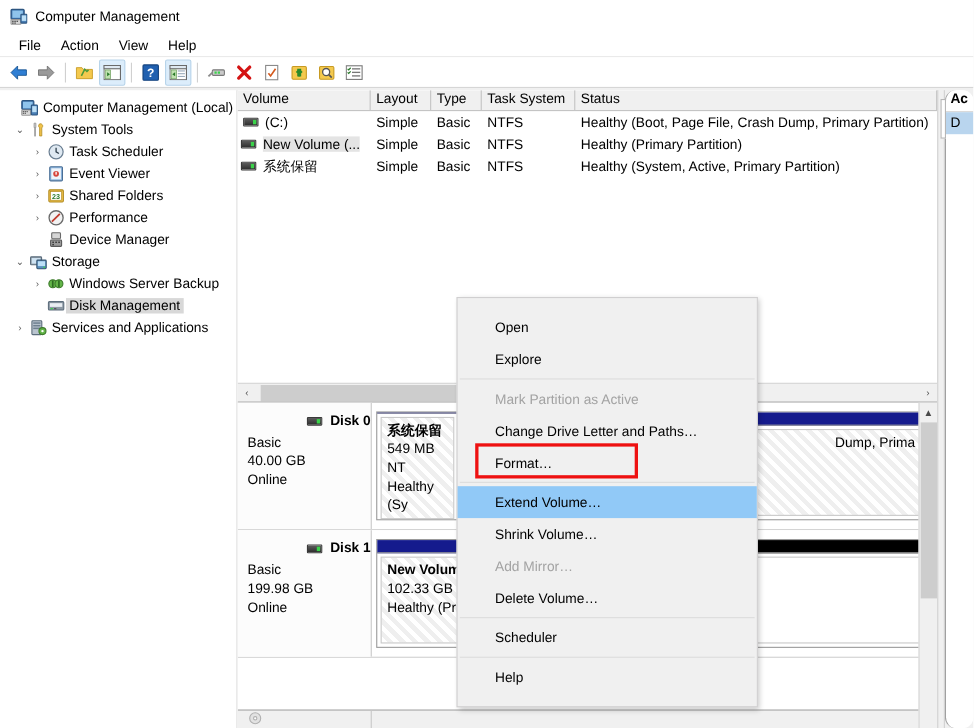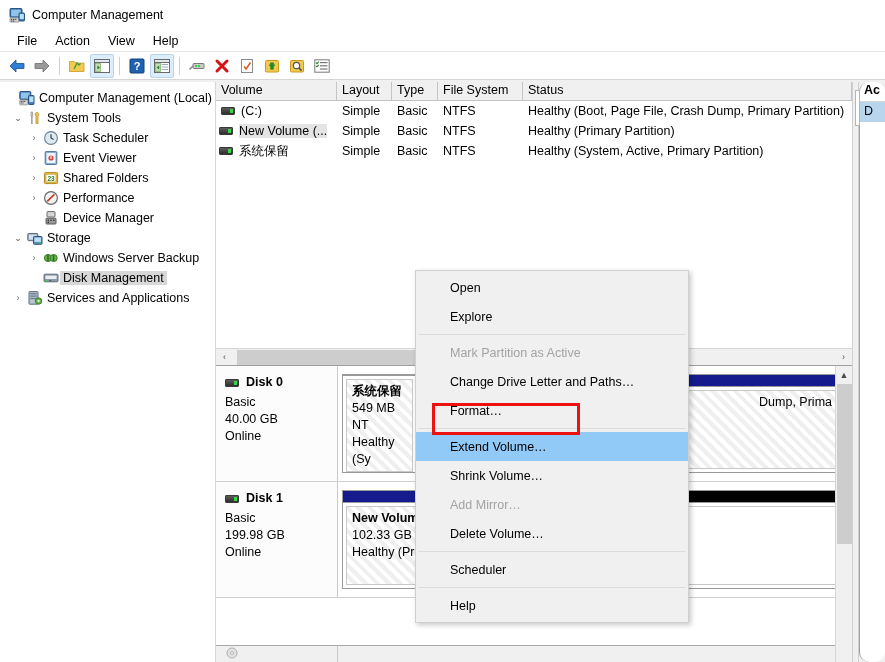--- a/index.html
+++ b/index.html
@@ -121,21 +121,21 @@
   }
   .disk-row {
     display: flex; border-bottom: 1px solid #d0d0d0; height: 116px;
     background: #fff;
   }
   .disk-info {
     width: 122px; flex: 0 0 122px; padding: 8px 0 0 9px;
     border-right: 1px solid #c9c9c9; font-size: 12.5px; line-height: 17px;
     background: #fcfcfc;
   }
-  .disk-info .dtitle { display: flex; align-items: center; gap: 7px; font-weight: bold; margin-bottom: 3px;}
+  .disk-info .dtitle { display: flex; align-items: center; gap: 7px; font-weight: bold; margin-bottom: 3px; justify-content: flex-end;}
   .disk-parts { flex: 1 1 auto; display: flex; padding: 8px 10px 8px 4px; gap: 8px; }
   .part {
     border: 1px solid #9a9a9a; background: #ffffff; position: relative;
     display: flex; flex-direction: column;
   }
   .part .bar { height: 12px; background: #151b8d; border-bottom: 1px solid #9a9a9a; }
   .part .bar.black { background: #000000; }
   .part .pbody {
     flex: 1 1 auto; margin: 3px; border: 1px solid #c8c8c8;
     padding: 3px 5px; font-size: 12.5px; line-height: 17px;
@@ -175,21 +175,21 @@
   .pane-splitter::after{
     content:''; position:absolute; left:2px; top:8px; width:3px; height:34px;
     background:#ffffff; border:1px solid #b6b6b6;
   }
 
   
   .ctxmenu {
     position: absolute; left: 415px; top: 270px; width: 274px;
     background: #f0f0f0; border: 1px solid #d0cfd0;
     box-shadow: 2px 2px 5px rgba(0,0,0,0.22);
-    padding: 2px 0; z-index: 50; font-size: 12.5px;
+    padding: 12px 0; z-index: 50; font-size: 12.5px;
   }
   .ctx-item {
     height: 29px; display: flex; align-items: center;
     padding-left: 34px; color: #000; white-space: nowrap;
   }
   .ctx-item.disabled { color: #a3a3a3; }
   .ctx-item.hl { background: #91c9f7; }
   .ctx-sep { height: 1px; background: #dcdcdc; margin: 3px 2px 3px 2px; }
 
   .redbox {
@@ -478,21 +478,21 @@
       </div>
     </div>
 
     <div class="center">
 
       <div class="vol-list">
         <div class="vl-header">
           <div style="width:121px">Volume</div>
           <div style="width:55px">Layout</div>
           <div style="width:46px">Type</div>
-          <div style="width:85px">File System</div>
+          <div style="width:85px">Task System</div>
           <div style="flex:1 1 auto">Status</div>
         </div>
         <div class="vl-body">
 
           <div class="vl-row">
             <span class="c-vol">
               <span class="vol-chip"></span>
               <span class="volname">(C:)</span>
             </span>
             <span class="c-lay">Simple</span>

